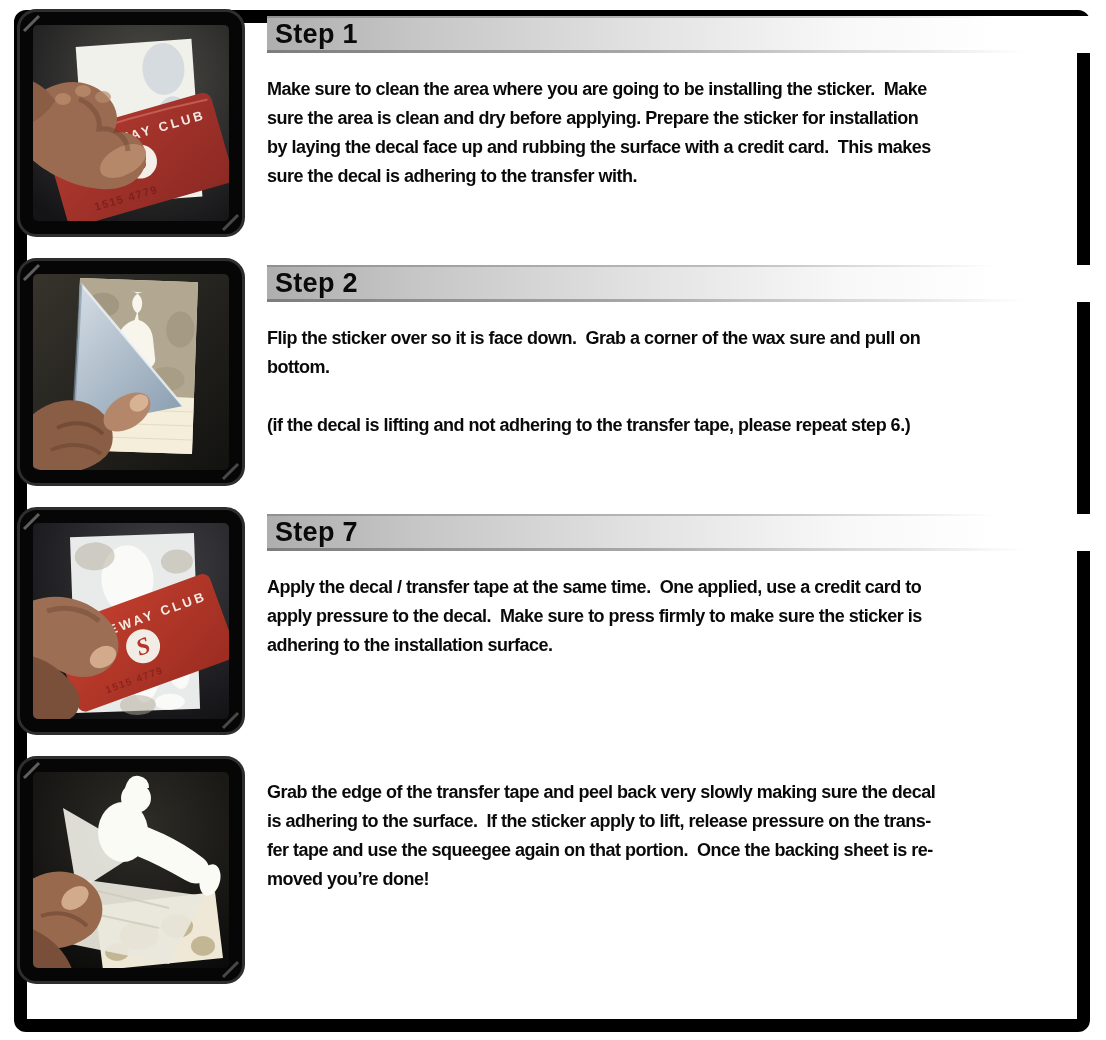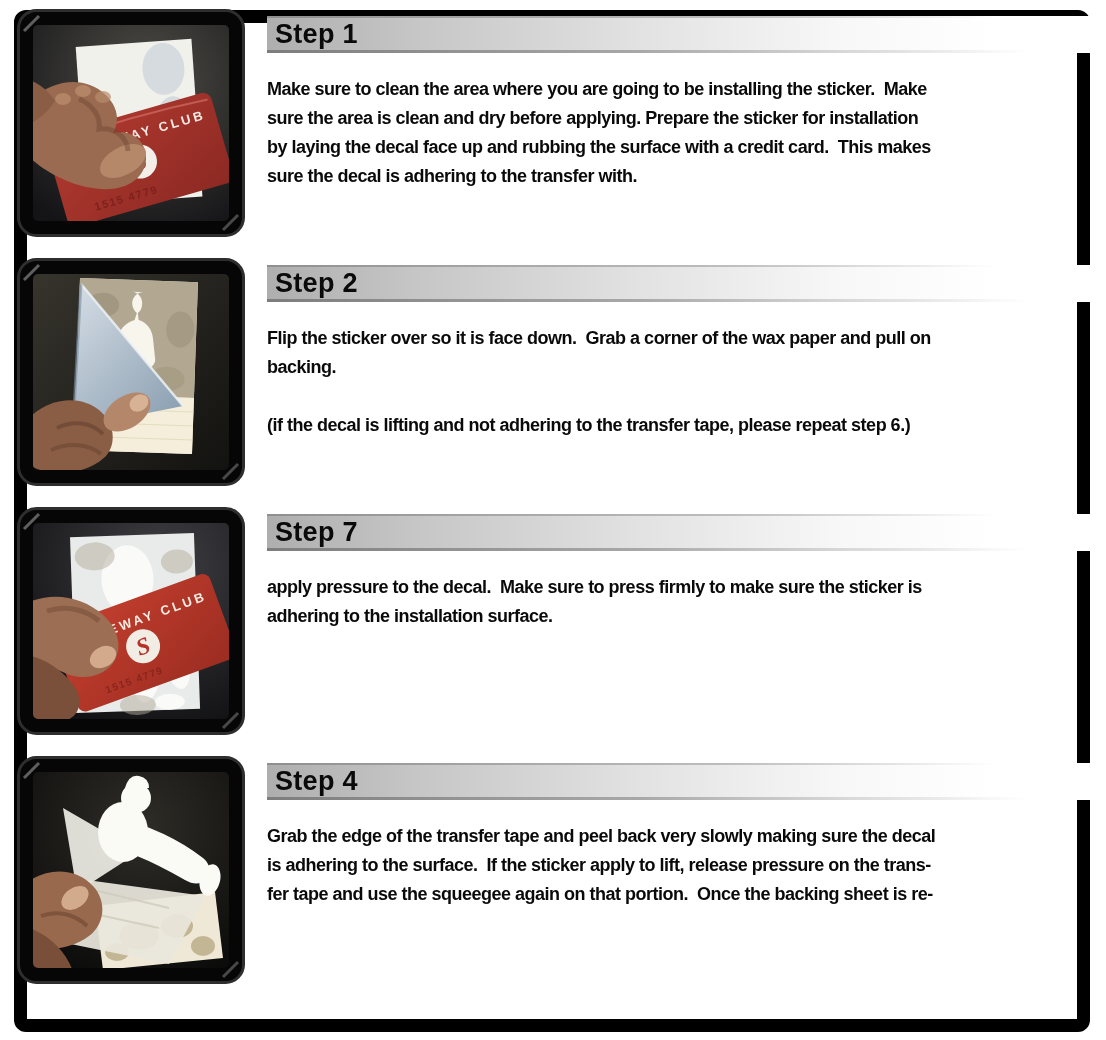--- a/index.html
+++ b/index.html
@@ -158,22 +158,22 @@
             </g>
           </g>
         </svg>
       </div>
       <div class="content">
         <div class="step-header">
           <div class="step-title">Step 2</div>
         </div>
         <div class="step-body">
           <div class="para">
-            <div class="line">Flip the sticker over so it is face down.  Grab a corner of the wax paper and pull on</div>
-            <div class="line">backing.</div>
+            <div class="line">Flip the sticker over so it is face down.  Grab a corner of the wax sure and pull on</div>
+            <div class="line">bottom.</div>
           </div>
           <div class="para">
             <div class="line">(if the decal is lifting and not adhering to the transfer tape, please repeat step 6.)</div>
           </div>
         </div>
       </div>
     </div>
 
     <div class="row">
       <div class="photo-wrap">
@@ -228,20 +228,21 @@
             </g>
           </g>
         </svg>
       </div>
       <div class="content">
         <div class="step-header">
           <div class="step-title">Step 7</div>
         </div>
         <div class="step-body">
           <div class="para">
+            <div class="line">Apply the decal / transfer tape at the same time.  One applied, use a credit card to</div>
             <div class="line">apply pressure to the decal.  Make sure to press firmly to make sure the sticker is</div>
             <div class="line">adhering to the installation surface.</div>
           </div>
         </div>
       </div>
     </div>
 
     <div class="row">
       <div class="photo-wrap">
         <svg viewBox="0 0 228 228">
@@ -283,27 +284,25 @@
             <g>
               <path d="M8,128 C30,110 60,112 76,130 C90,145 88,168 72,180 C54,194 26,196 8,188 Z" fill="#99694d"></path>
               <path d="M8,170 C32,178 50,196 56,216 L8,216 Z" fill="#7a4f39"></path>
               <ellipse cx="58" cy="142" rx="15" ry="10" transform="rotate(-35 58 142)" fill="#d2ab8d"></ellipse>
               <path d="M24,160 C40,154 58,158 70,170" stroke="#5d3c2b" stroke-width="4" fill="none" opacity="0.45"></path>
             </g>
           </g>
         </svg>
       </div>
       <div class="content">
-        <div class="step-header">
-          <div class="step-title">Step 4</div>
-        </div>
         <div class="step-body">
           <div class="para">
             <div class="line">Grab the edge of the transfer tape and peel back very slowly making sure the decal</div>
             <div class="line">is adhering to the surface.  If the sticker apply to lift, release pressure on the trans-</div>
             <div class="line">fer tape and use the squeegee again on that portion.  Once the backing sheet is re-</div>
+            <div class="line">moved you’re done!</div>
           </div>
         </div>
       </div>
     </div>
 
   </div>
 </div>
 
 </body></html>

